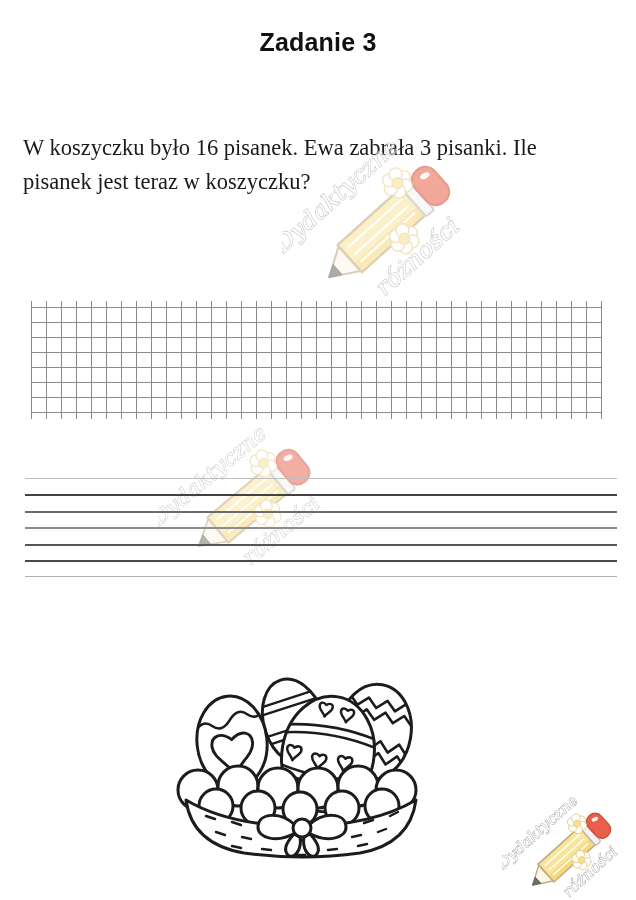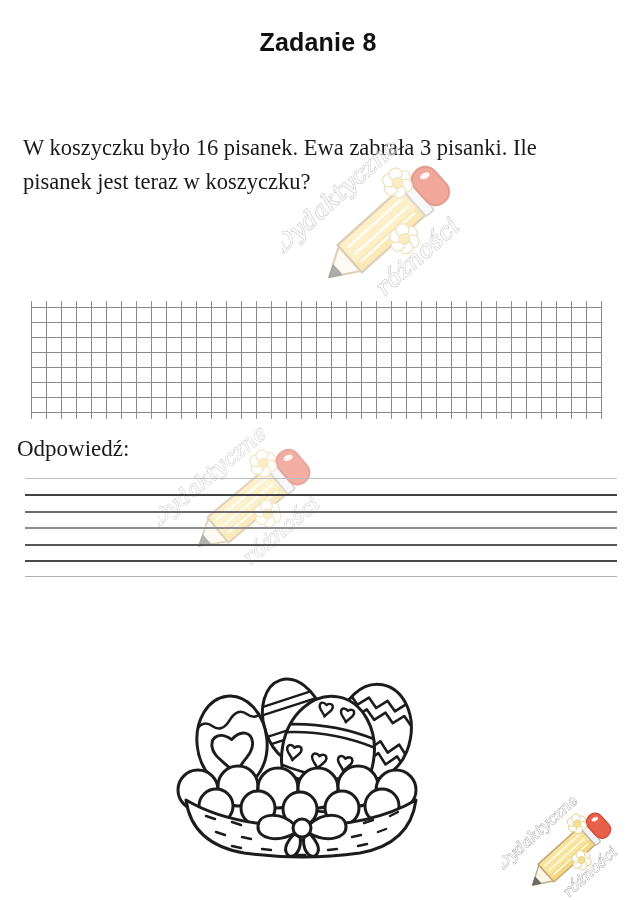--- a/index.html
+++ b/index.html
@@ -88,41 +88,40 @@
         <rect x="132" y="-23" width="12" height="46" rx="3" fill="#f3f3f3" stroke="#b9b9b9"></rect>
         <rect x="144" y="-24" width="30" height="48" rx="14" fill="#E8604A" stroke="#cf4c38"></rect>
         <ellipse cx="162" cy="-13" rx="6" ry="3.4" fill="#ffffff" opacity=".9" stroke="none" transform="rotate(16 162 -13)"></ellipse>
         <use href="#flower-art" transform="translate(133,-28)"></use>
         <use href="#flower-art" transform="translate(96,25)"></use>
       </g>
       <path id="heart-s" d="M0,5.2 C-1.4,1.6 -6,-0.4 -6,-4 C-6,-7 -3,-8.2 0,-5.4 C3,-8.2 6,-7 6,-4 C6,-0.4 1.4,1.6 0,5.2 Z"></path>
     </defs>
   </svg>
 
-  <div class="title">Zadanie 8</div>
+  <div class="title">Zadanie 3</div>
 
   <div class="problem">
     <div>W koszyczku było 16 pisanek. Ewa zabrała 3 pisanki. Ile</div>
     <div>pisanek jest teraz w koszyczku?</div>
   </div>
 
   <svg class="wm wm-1" viewBox="0 0 230 185">
     <g transform="translate(118,98) rotate(-42)">
       <use href="#pencil-art" transform="translate(-88,0)"></use>
     </g>
     <text class="wm-script" font-size="27" transform="translate(2,128) rotate(-42)">Dydaktyczne</text>
     <text class="wm-script" font-size="27" transform="translate(118,178) rotate(-42)">różności</text>
   </svg>
 
 
   <div class="grid-wrap">
     <div class="grid-horiz"></div>
   </div>
 
-  <div class="label label-answer">Odpowiedź:</div>
 
   <svg class="wm wm-2" viewBox="0 0 230 185">
     <g transform="translate(118,98) rotate(-40)">
       <use href="#pencil-art" transform="translate(-88,0)"></use>
     </g>
     <text class="wm-script" font-size="27" transform="translate(2,128) rotate(-40)">Dydaktyczne</text>
     <text class="wm-script" font-size="27" transform="translate(118,178) rotate(-40)">różności</text>
   </svg>
 
   <div class="answer-lines">

